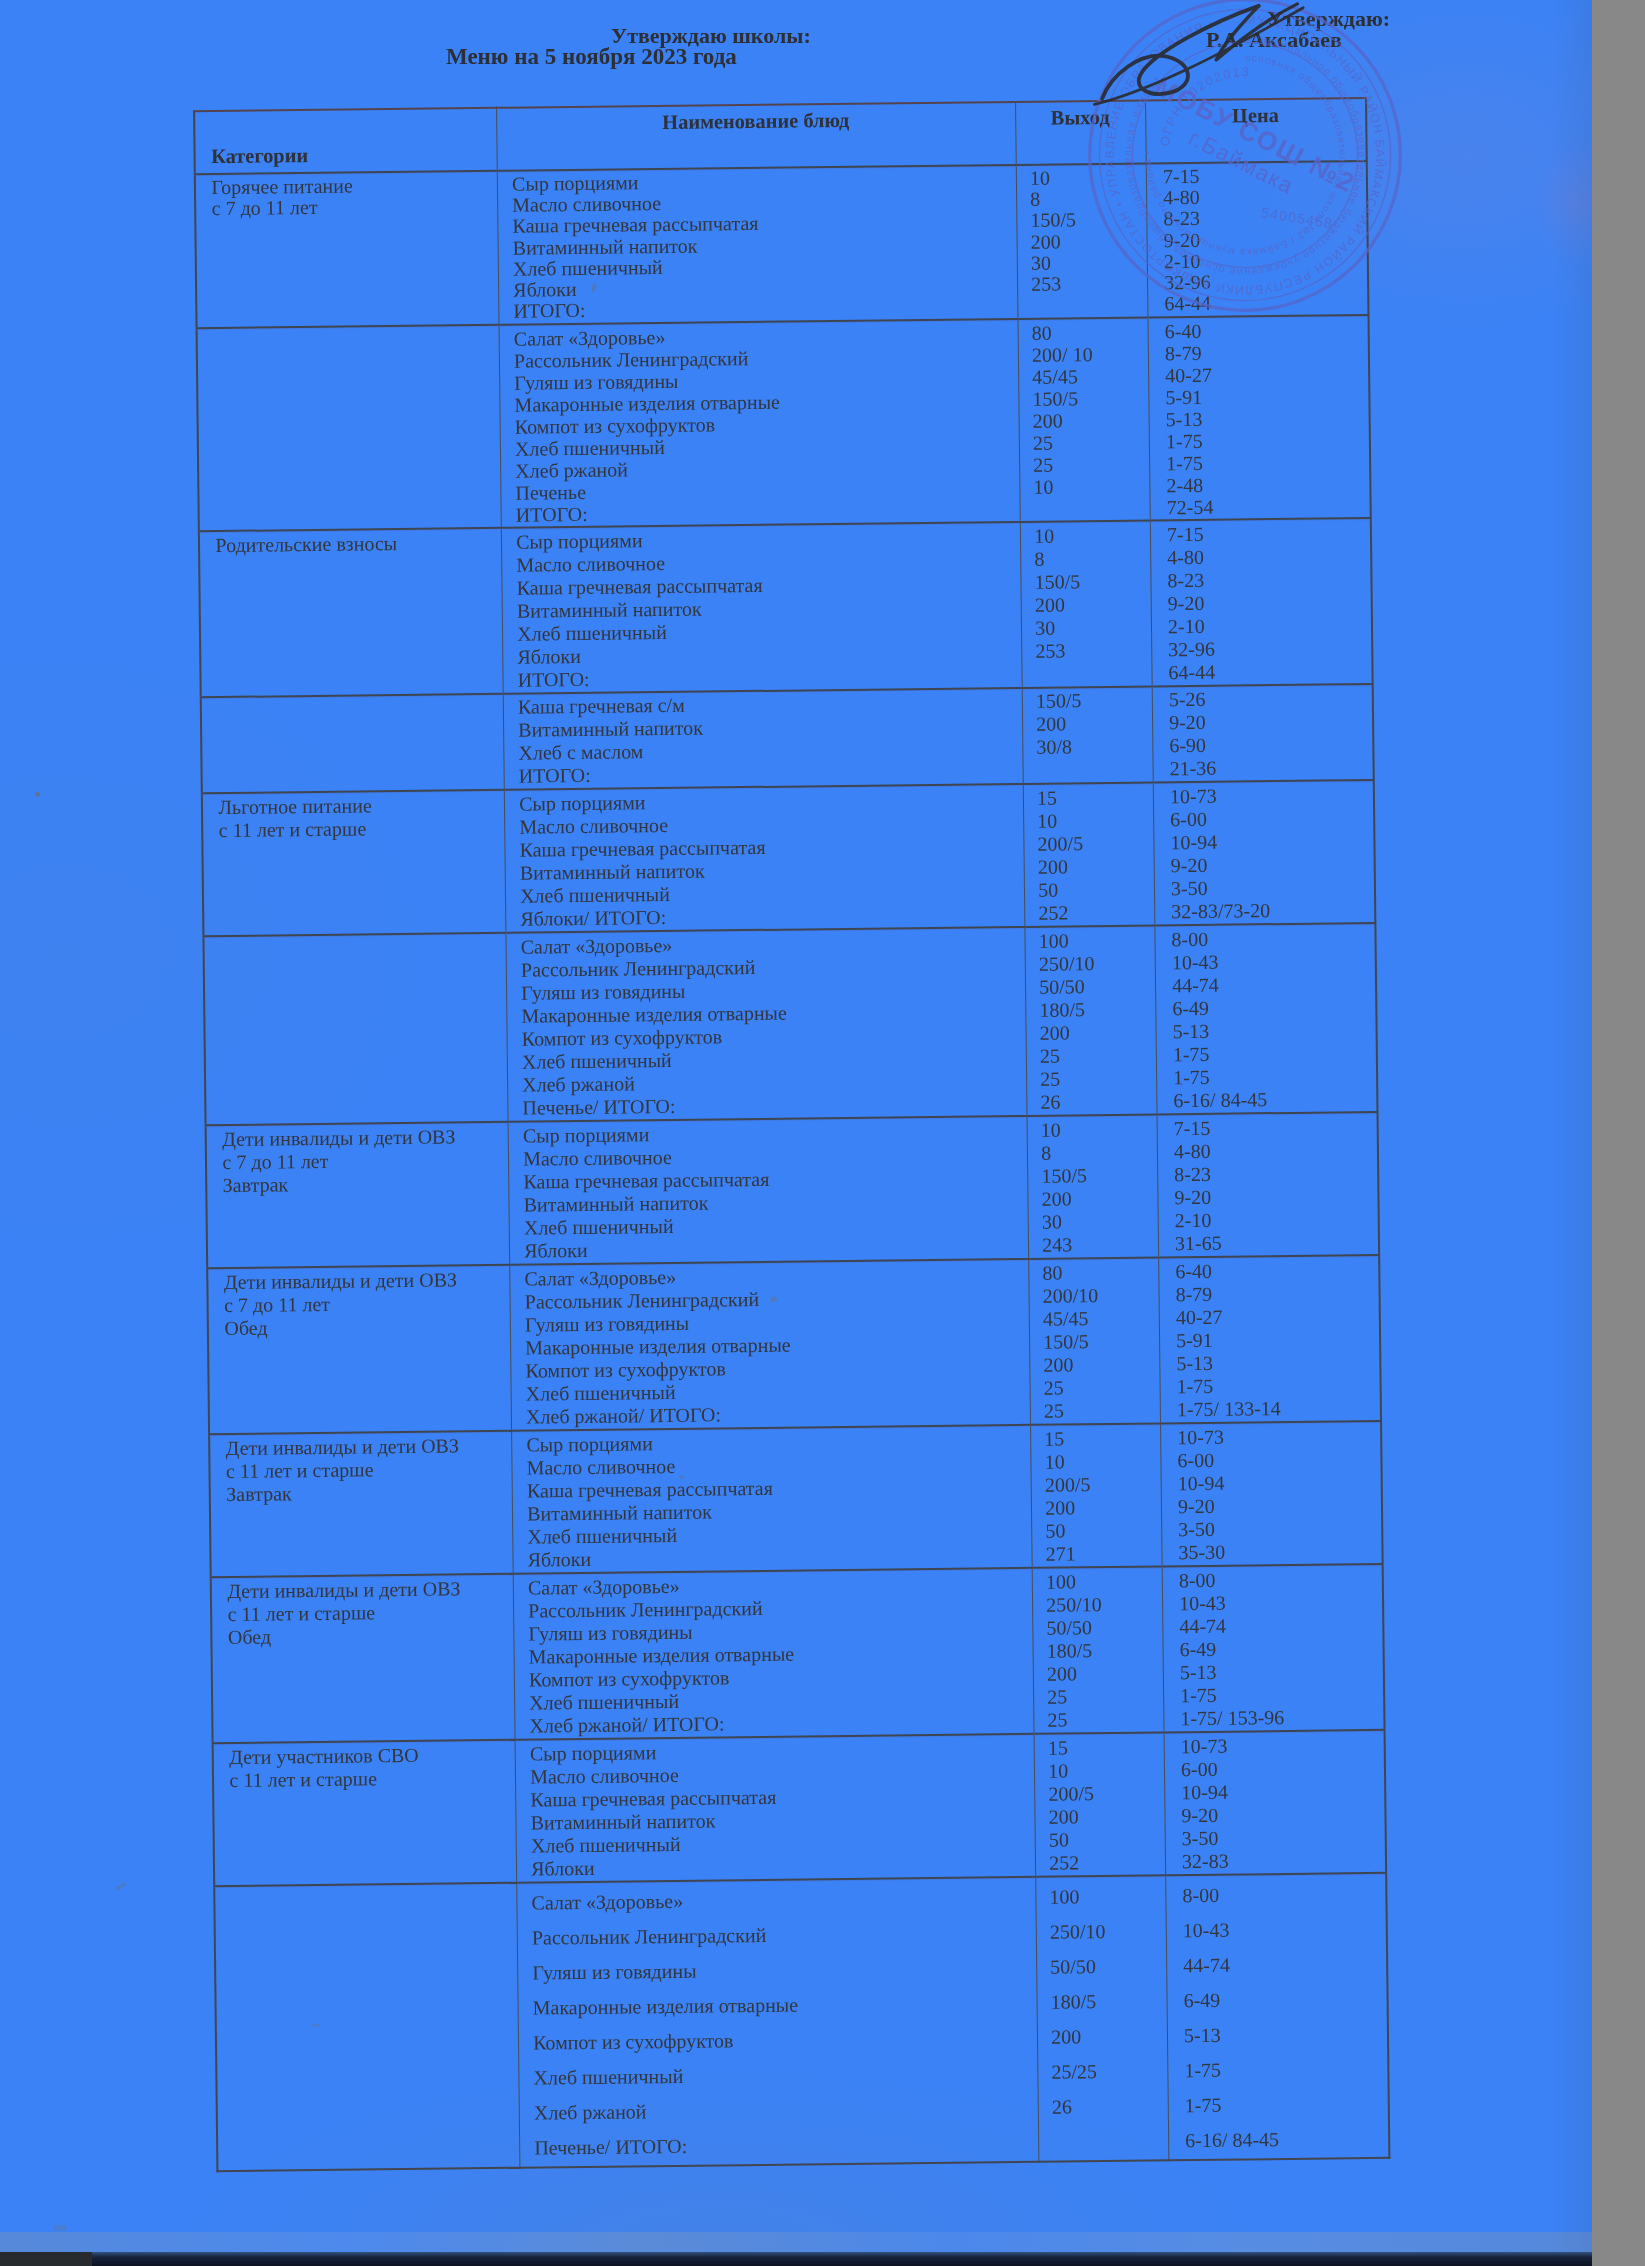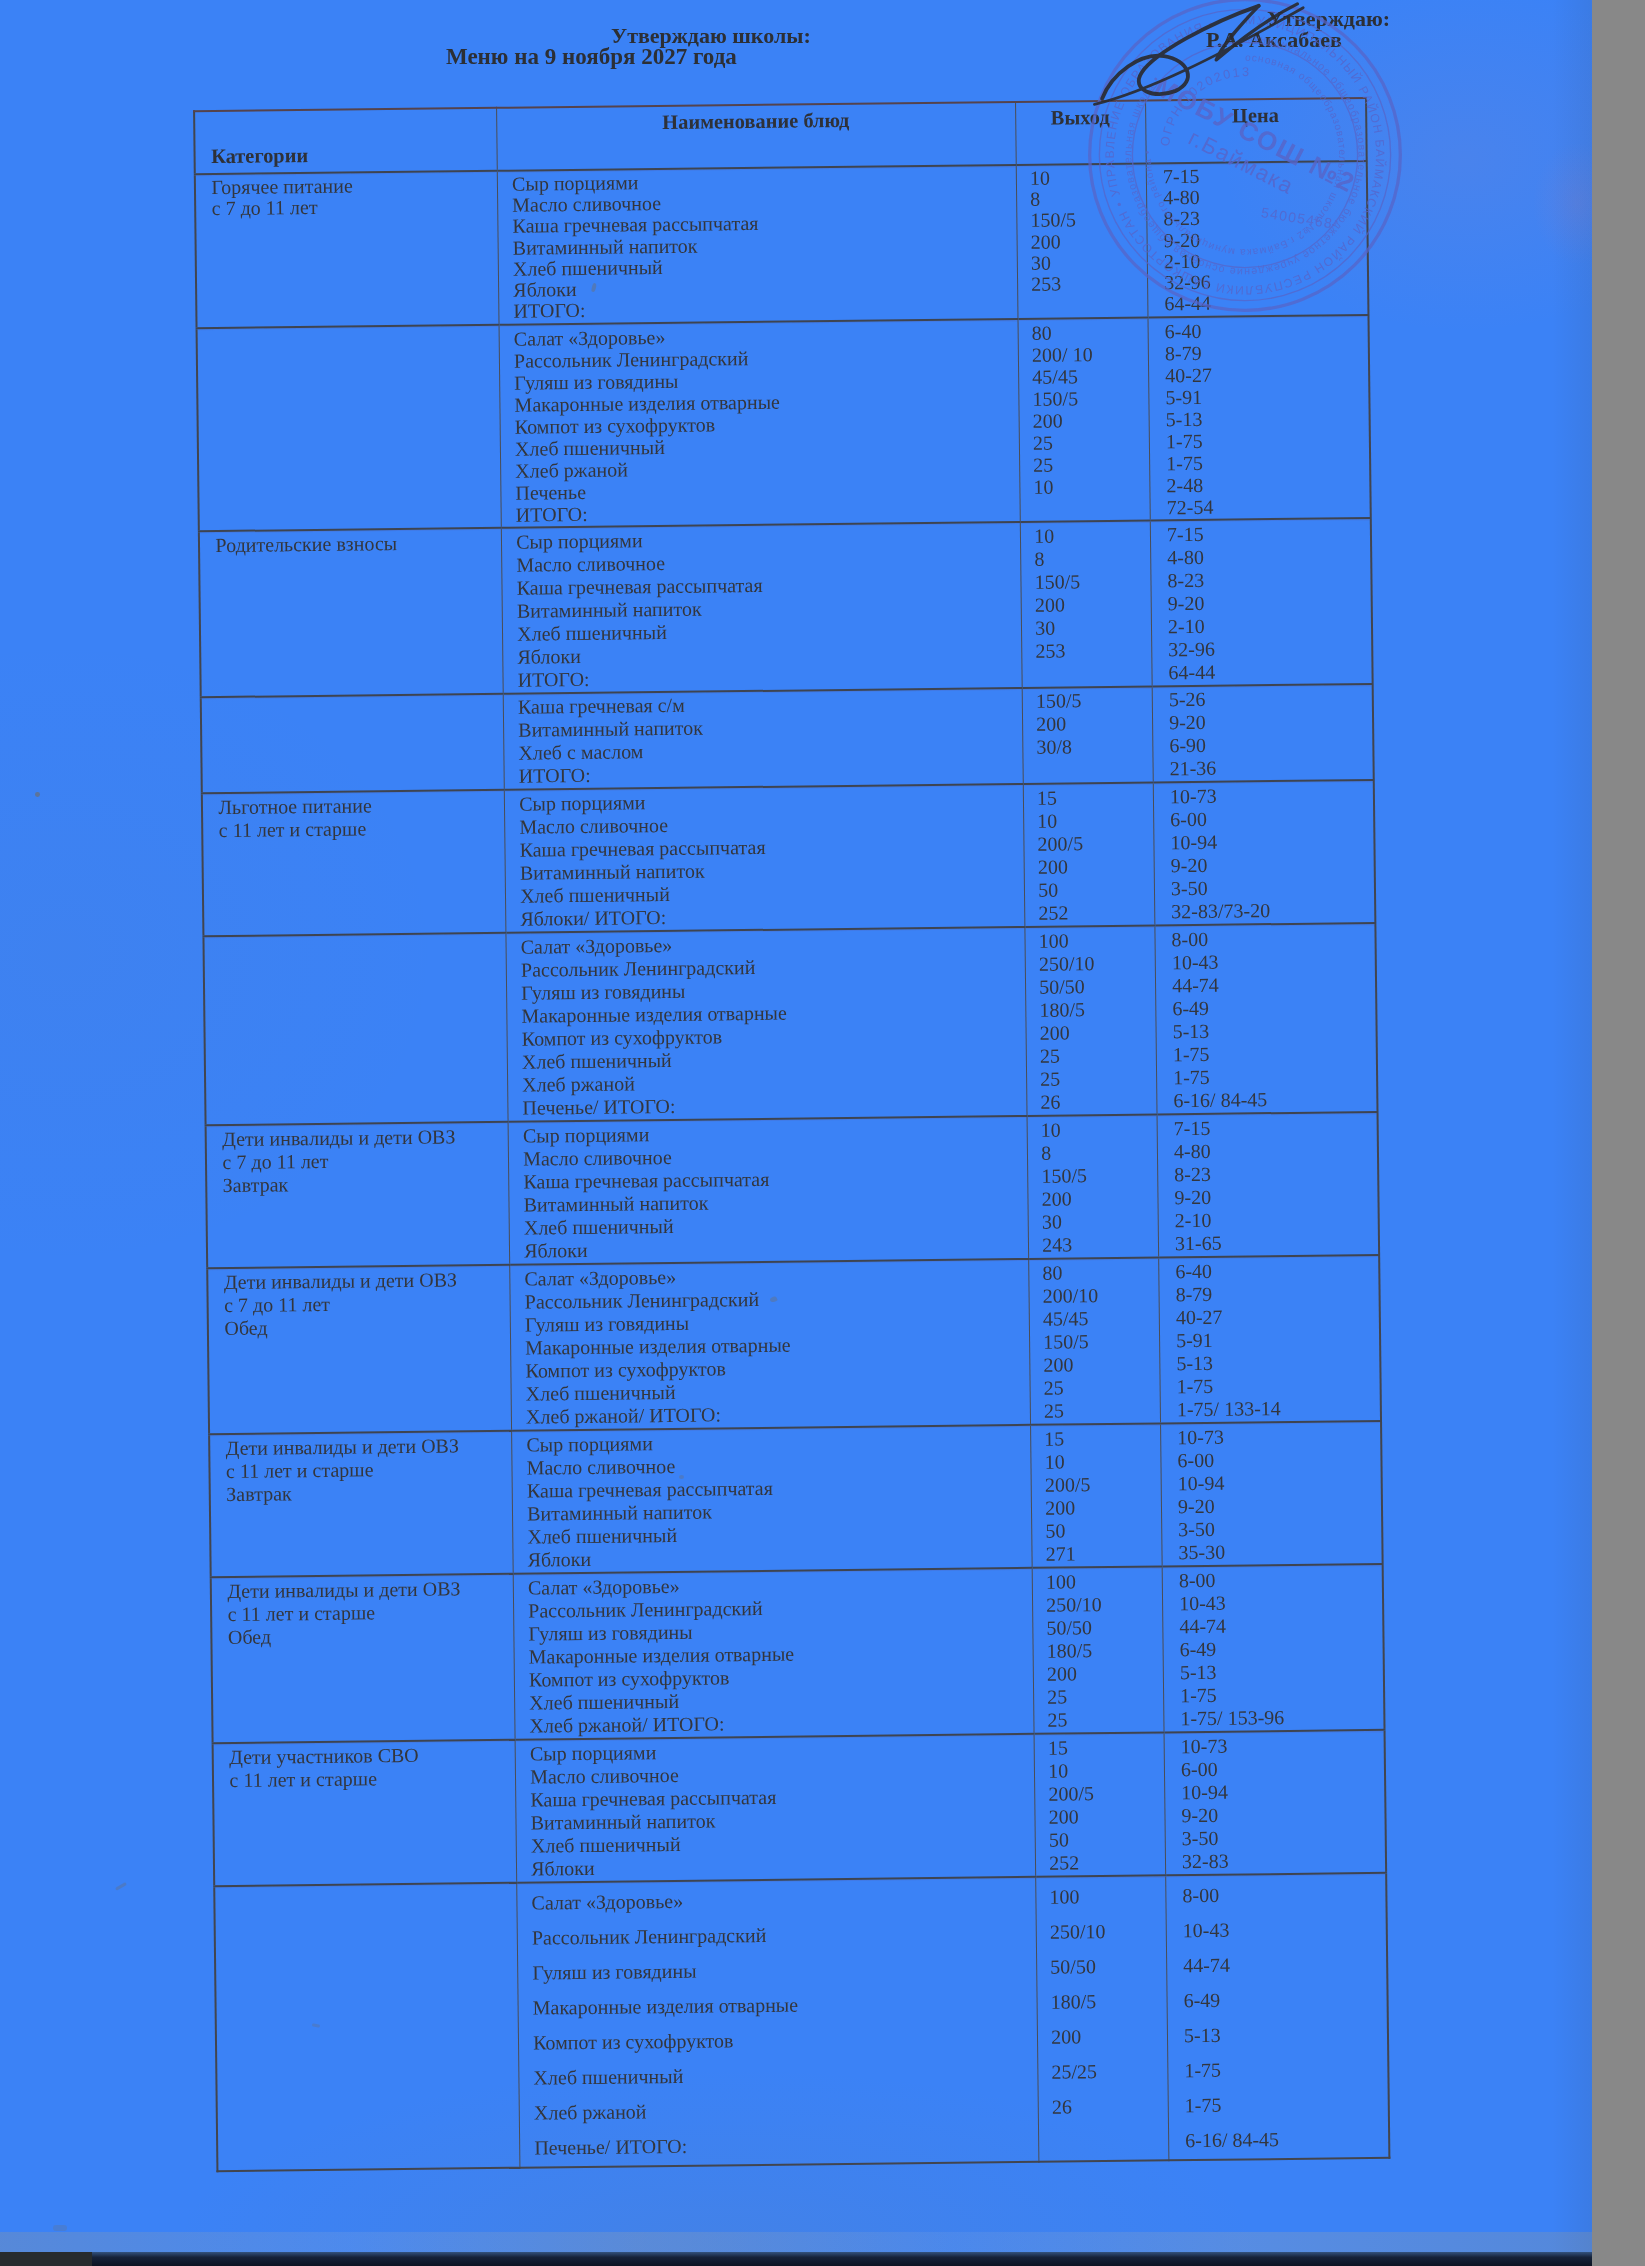--- a/index.html
+++ b/index.html
@@ -76,21 +76,21 @@
     background:radial-gradient(closest-side, rgba(205,120,145,.12), transparent 70%);}
 </style>
 </head>
 <body>
 
 <div class="page">
 
   <div class="hdr hdr-approve">Утверждаю:</div>
   <div class="hdr hdr-director">Утверждаю школы:</div>
   <div class="hdr hdr-name">Р.А. Аксабаев</div>
-  <div class="hdr hdr-title">Меню на  9 ноября 2027 года</div>
+  <div class="hdr hdr-title">Меню на  5 ноября 2023 года</div>
 
   <div class="doc-table-wrap">
     <table class="menu">
       <colgroup>
           <col class="c-cat">
           <col class="c-dish">
           <col class="c-out">
           <col class="c-price">
         </colgroup>
       <thead>

